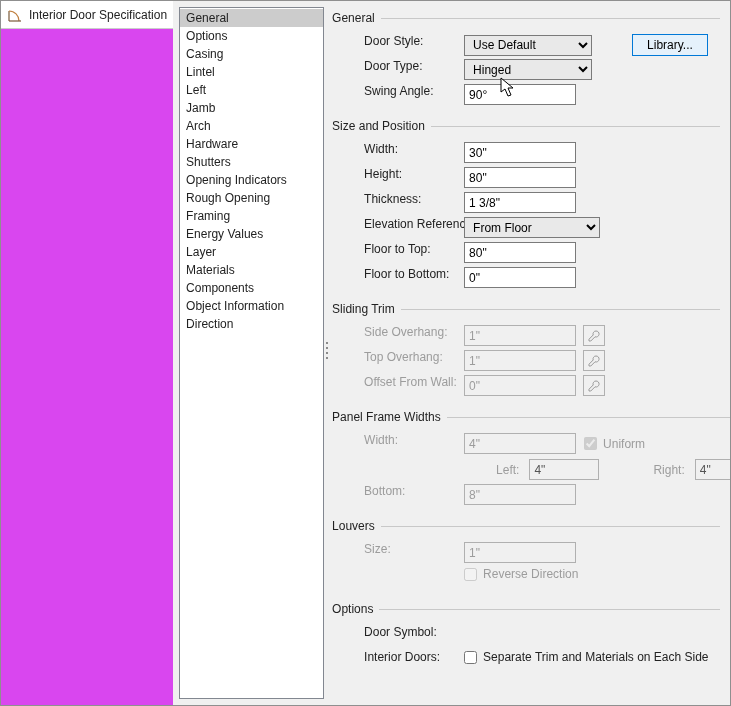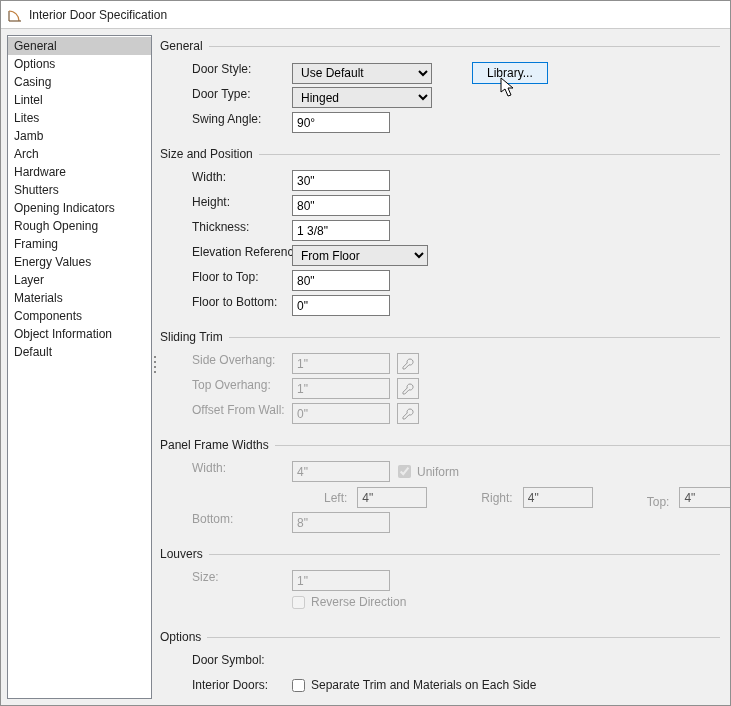--- a/index.html
+++ b/index.html
@@ -6,22 +6,22 @@
   html, body {
     margin: 0; padding: 0;
     font-family: "Segoe UI", Tahoma, Arial, sans-serif;
     font-size: 12px;
     color: #222;
     background: #fff;
   }
   .window {
     width: 731px; height: 706px;
     border: 1px solid #8f8f8f;
-    background: #0ea5e9;
-    display: flex; flex-direction: column;
+    background: #d946ef;
+    display: flex; flex-direction: row;
     position: relative;
   }
   .titlebar {
     height: 28px;
     display: flex; align-items: center;
     padding: 0 6px;
     border-bottom: 1px solid #ccc;
     background: #fff;
   }
   .titlebar .title-icon {
@@ -107,23 +107,23 @@
     display: flex; align-items: center; gap: 8px;
     flex: 1;
   }
   select.combo, input.text {
     height: 21px;
     font: inherit;
     padding: 1px 4px;
     border: 1px solid #7a7a7a;
     background: #fff;
   }
-  select.combo { width: 140px; background: #e9e9e9; }
+  select.combo { width: 128px; background: #e9e9e9; }
   select.combo.wide { width: 136px; }
-  input.text { width: 98px; }
+  input.text { width: 112px; }
   input.text.small { width: 70px; }
   input.text:disabled { border-color: #b0b0b0; background: #f0f0f0; }
   .btn {
     height: 22px;
     padding: 0 14px;
     border: 1px solid #0078d7;
     background: #e5f1fb;
     font: inherit;
     cursor: default;
     margin-left: 32px;
@@ -169,34 +169,34 @@
     <span class="title-text">Interior Door Specification</span>
   </div>
 
   <div class="body">
 
     <div class="sidebar" id="sidebar">
         <div class="sidebar-item selected">General</div>
         <div class="sidebar-item">Options</div>
         <div class="sidebar-item">Casing</div>
         <div class="sidebar-item">Lintel</div>
-        <div class="sidebar-item">Lites</div>
+        <div class="sidebar-item">Left</div>
         <div class="sidebar-item">Jamb</div>
         <div class="sidebar-item">Arch</div>
         <div class="sidebar-item">Hardware</div>
         <div class="sidebar-item">Shutters</div>
         <div class="sidebar-item">Opening Indicators</div>
         <div class="sidebar-item">Rough Opening</div>
         <div class="sidebar-item">Framing</div>
         <div class="sidebar-item">Energy Values</div>
         <div class="sidebar-item">Layer</div>
         <div class="sidebar-item">Materials</div>
         <div class="sidebar-item">Components</div>
         <div class="sidebar-item">Object Information</div>
-        <div class="sidebar-item">Default</div>
+        <div class="sidebar-item">Direction</div>
       </div>
 
     <div class="splitter">
       <div class="grip">
         <div></div>
           <div></div>
           <div></div>
           <div></div>
       </div>
     </div>

